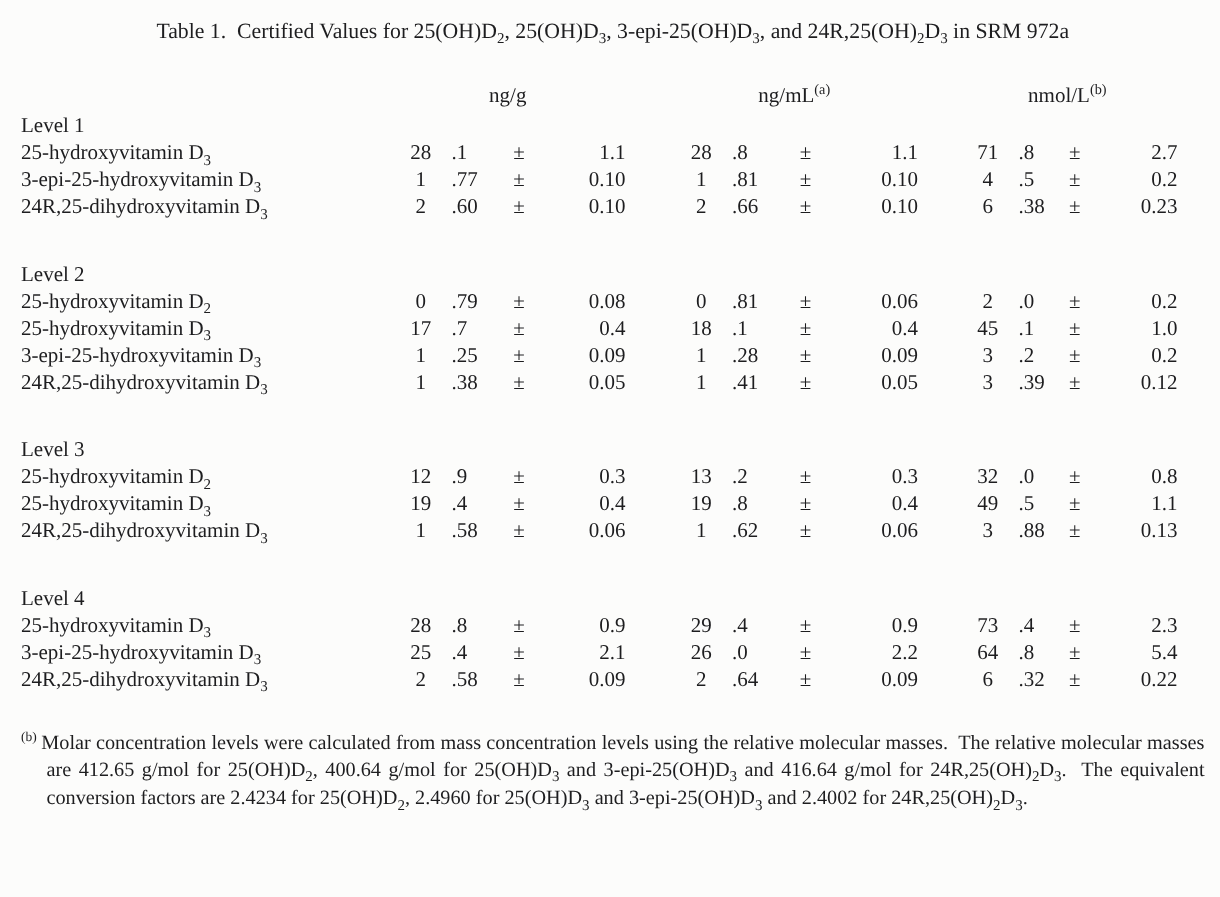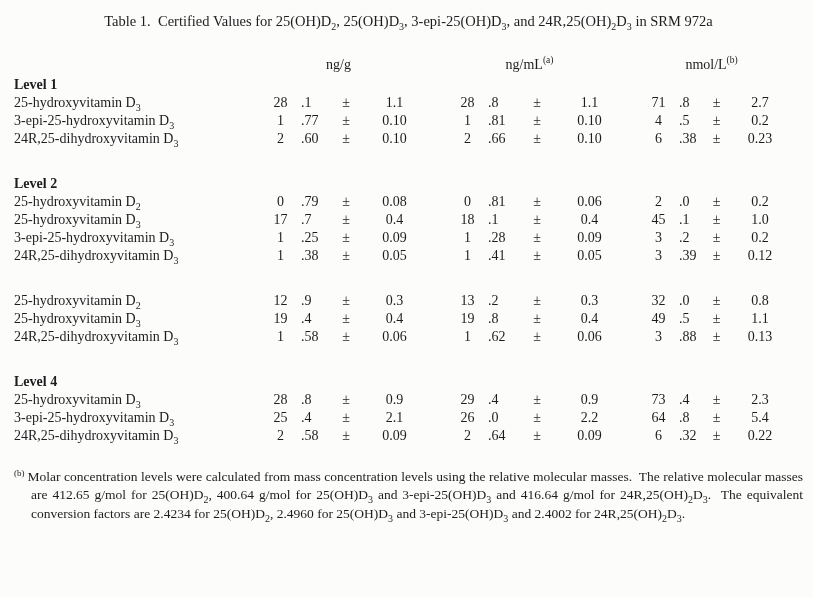--- a/index.html
+++ b/index.html
@@ -9,25 +9,25 @@
     font-family:"Liberation Serif","DejaVu Serif",serif;
     overflow:hidden;
   }
   .page { box-sizing:border-box; width:813px; height:426px; padding:12px 10px 0 14px; }
   .title { text-align:center; font-size:14.5px; line-height:19px; white-space:nowrap; }
   sub { font-size:10px; line-height:0; }
   table.cert { border-collapse:collapse; table-layout:fixed; width:771px; margin-top:25px; }
   th, td { padding:0; margin:0; font-size:14px; line-height:18px; font-weight:normal; vertical-align:baseline; text-align:left; }
   thead th.unit { text-align:center; padding-bottom:2px; }
   .hmark { font-size:9.5px; vertical-align:super; line-height:0; }
-  td.level { font-weight:bold; }
+  td.level { font-weight:normal; }
   td.val { white-space:nowrap; }
   .vi { display:inline-block; width:41px; text-align:center; }
   td.pm { text-align:center; }
-  td.unc { text-align:center;margin-left:26px; }
+  td.unc { text-align:right;margin-left:26px; }
   tr.spacer td { height:27px; line-height:27px; }
   .footnotes { margin-top:23px; width:789px; }
   .footnote { font-size:13.5px; line-height:18.4px; text-align:justify; padding-left:17px; text-indent:-17px; }
   .fmark { font-size:9px; vertical-align:super; line-height:0; padding-right:3px; }
 </style>
 </head>
 <body>
 
 <div class="page">
 
@@ -163,20 +163,23 @@
           <td class="unc">0.05</td>
           <td class="gapcol"></td>
           <td class="val"><span class="vi">3</span><span class="vf">.39</span></td>
           <td class="pm">±</td>
           <td class="unc">0.12</td>
         </tr>
         <tr class="spacer">
           <td colspan="12"></td>
         </tr>
         <tr>
+          <td class="level" colspan="12">Level 3</td>
+        </tr>
+        <tr>
           <td class="name">25-hydroxyvitamin D<sub>2</sub></td>
           <td class="val"><span class="vi">12</span><span class="vf">.9</span></td>
           <td class="pm">±</td>
           <td class="unc">0.3</td>
           <td class="gapcol"></td>
           <td class="val"><span class="vi">13</span><span class="vf">.2</span></td>
           <td class="pm">±</td>
           <td class="unc">0.3</td>
           <td class="gapcol"></td>
           <td class="val"><span class="vi">32</span><span class="vf">.0</span></td>

